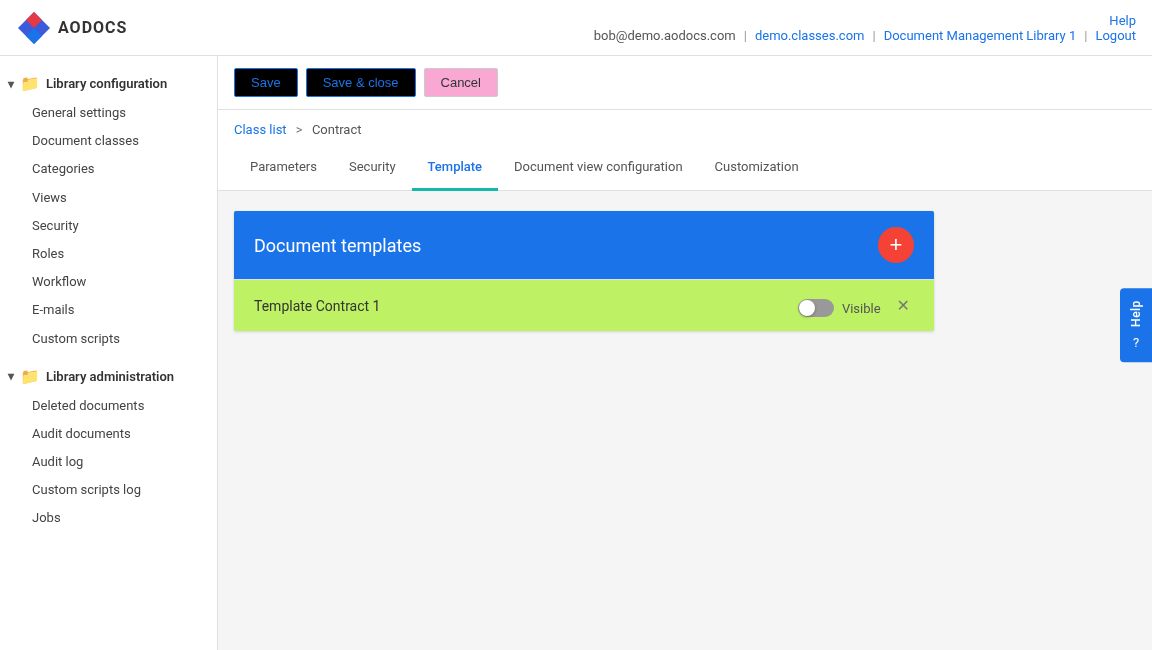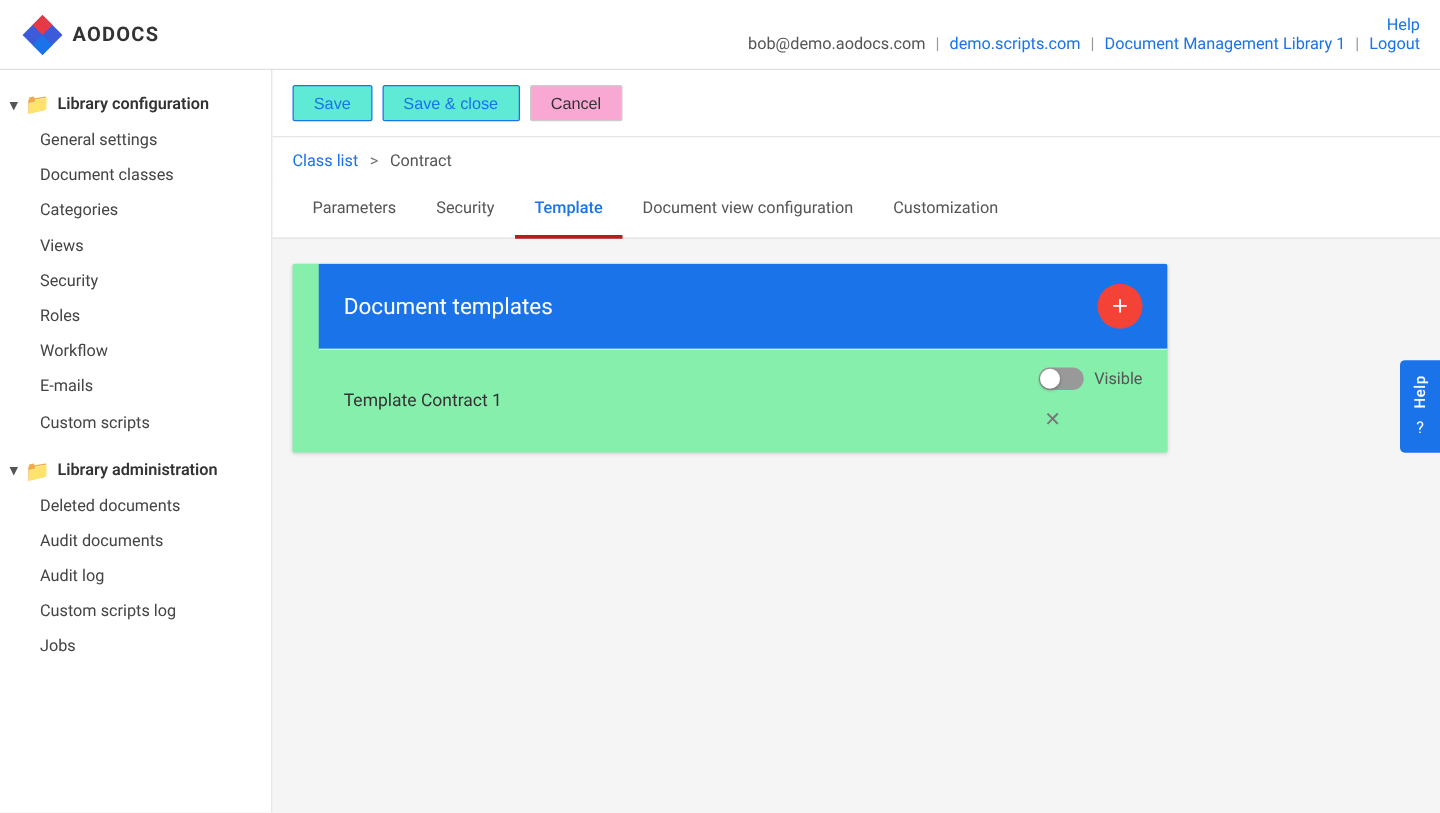--- a/index.html
+++ b/index.html
@@ -116,21 +116,21 @@
     .btn {
       padding: 6px 16px;
       border-radius: 2px;
       font-size: 13px;
       cursor: pointer;
       border: 1px solid #ccc;
       background: #f9a8d4;
       color: #333;
     }
     .btn-primary {
-      background: #5eead4;
+      background: #000000;
       border: 1px solid #1a73e8;
       color: #1a73e8;
     }
 
     
     .breadcrumb {
       padding: 12px 16px 8px;
       font-size: 13px;
       color: #555;
       background: #fff;
@@ -154,37 +154,36 @@
     .tab {
       padding: 14px 16px;
       font-size: 13px;
       color: #555;
       cursor: pointer;
       border-bottom: 3px solid transparent;
       margin-bottom: -1px;
     }
     .tab.active {
       color: #1a73e8;
-      border-bottom: 3px solid #b91c1c;
+      border-bottom: 3px solid #14b8a6;
       font-weight: 500;
     }
 
     
     .content-area {
       padding: 20px 16px;
     }
 
     
     .templates-card {
-      background: #86efac;
+      background: #bef264;
       border-radius: 2px;
       box-shadow: 0 1px 3px rgba(0,0,0,0.15);
       max-width: 700px;
       overflow: hidden;
-      padding-left: 21px;
     }
     .templates-card-header {
       background: #1a73e8;
       color: #fff;
       padding: 16px 20px;
       display: flex;
       align-items: center;
       justify-content: space-between;
     }
     .templates-card-title {
@@ -211,23 +210,22 @@
       padding: 14px 20px;
       border-top: 1px solid #e0e0e0;
       justify-content: space-between;
     }
     .template-name {
       font-size: 14px;
       color: #333;
     }
     .template-row-right {
       display: flex;
-      align-items: flex-start;
+      align-items: flex-end;
       gap: 12px;
-      flex-direction: column;
     }
     .toggle-container {
       display: flex;
       align-items: center;
       gap: 8px;
     }
     
     .toggle-switch {
       width: 36px;
       height: 18px;
@@ -294,21 +292,21 @@
     <svg class="logo-icon" viewBox="0 0 36 36">
       <polygon points="18,2 34,18 18,34 2,18" fill="#3b5bdb"></polygon>
       <polygon points="18,2 26,10 18,18 10,10" fill="#e63946"></polygon>
       <polygon points="18,18 26,26 18,34 10,26" fill="#1a73e8"></polygon>
     </svg>
     <span class="logo-text">AODOCS</span>
   </div>
   <div class="header-right">
     <span>bob@demo.aodocs.com</span>
     <span class="separator">|</span>
-    <a href="#">demo.scripts.com</a>
+    <a href="#">demo.classes.com</a>
     <span class="separator">|</span>
     <a href="#">Document Management Library 1</a>
     <span class="separator">|</span>
     <div class="header-help-links">
       <a href="#">Help</a>
       <a href="#">Logout</a>
     </div>
   </div>
 </div>
 

